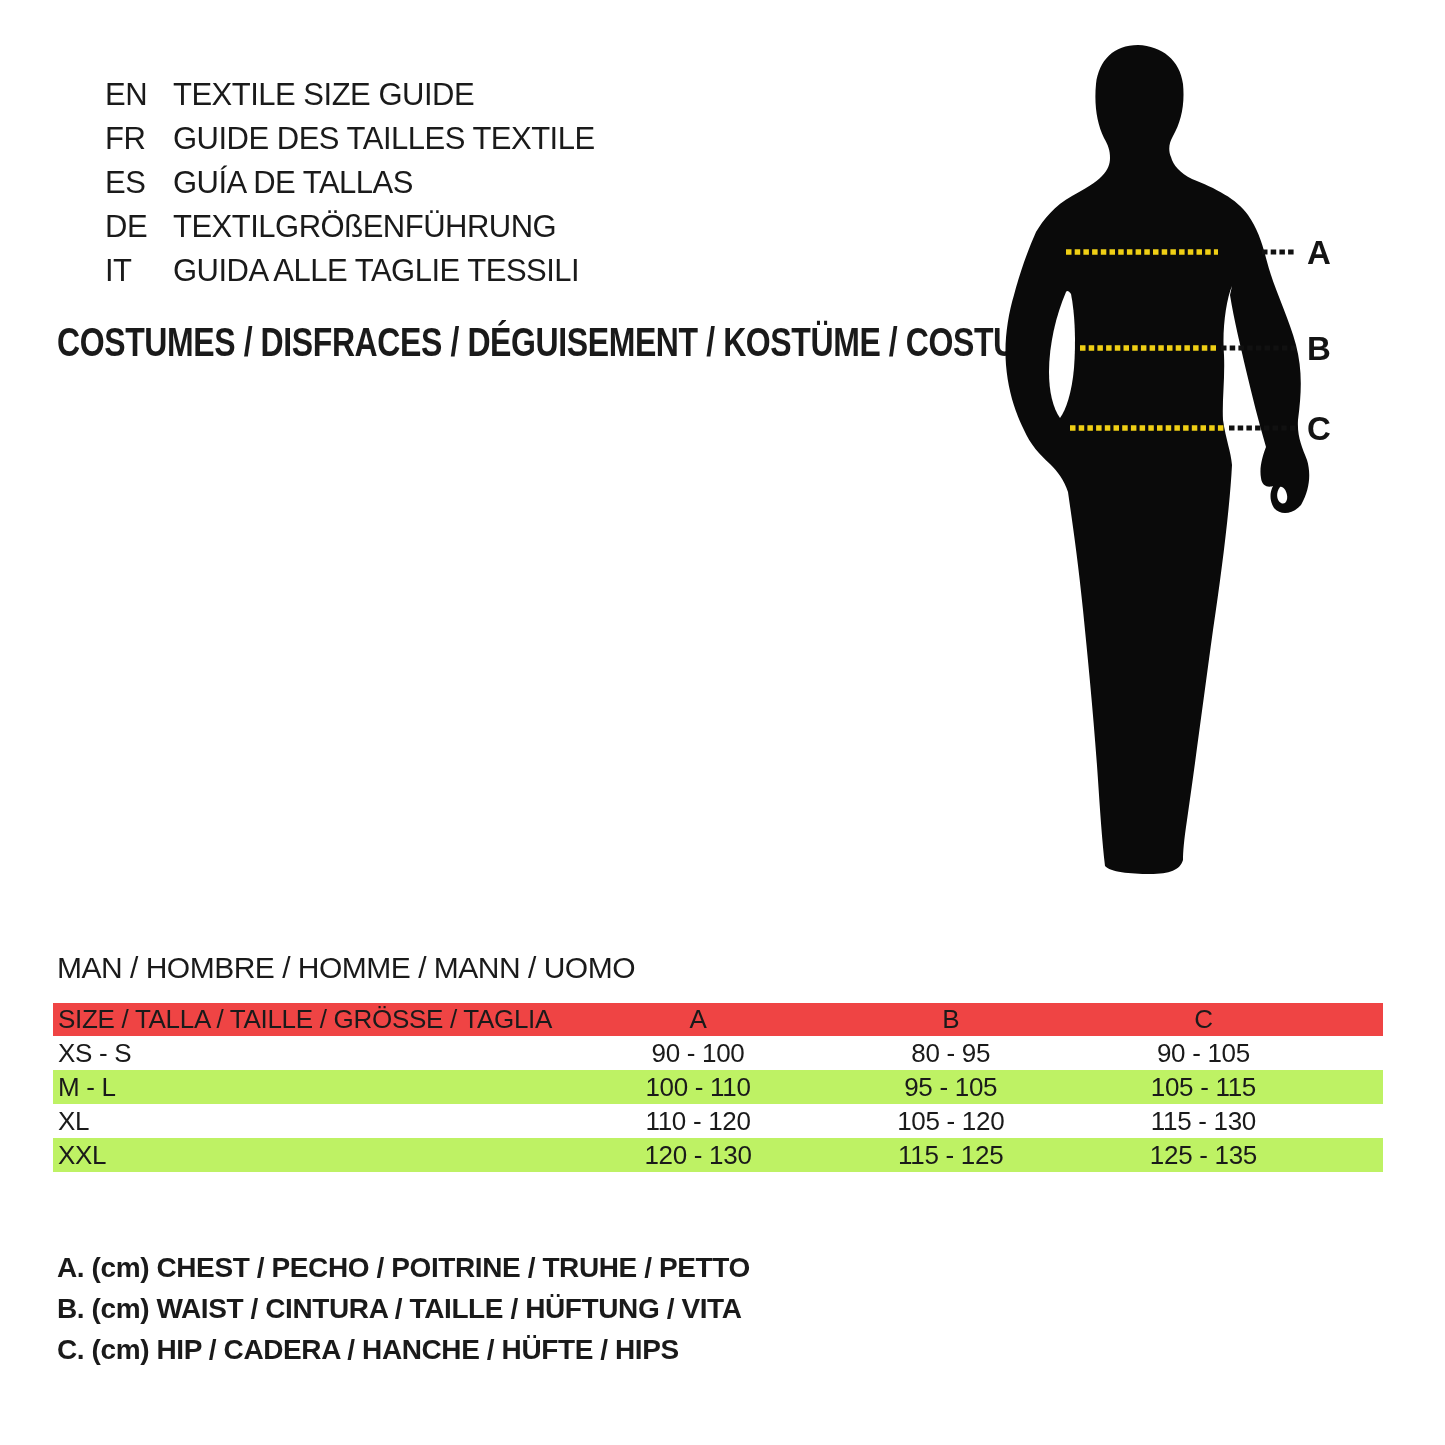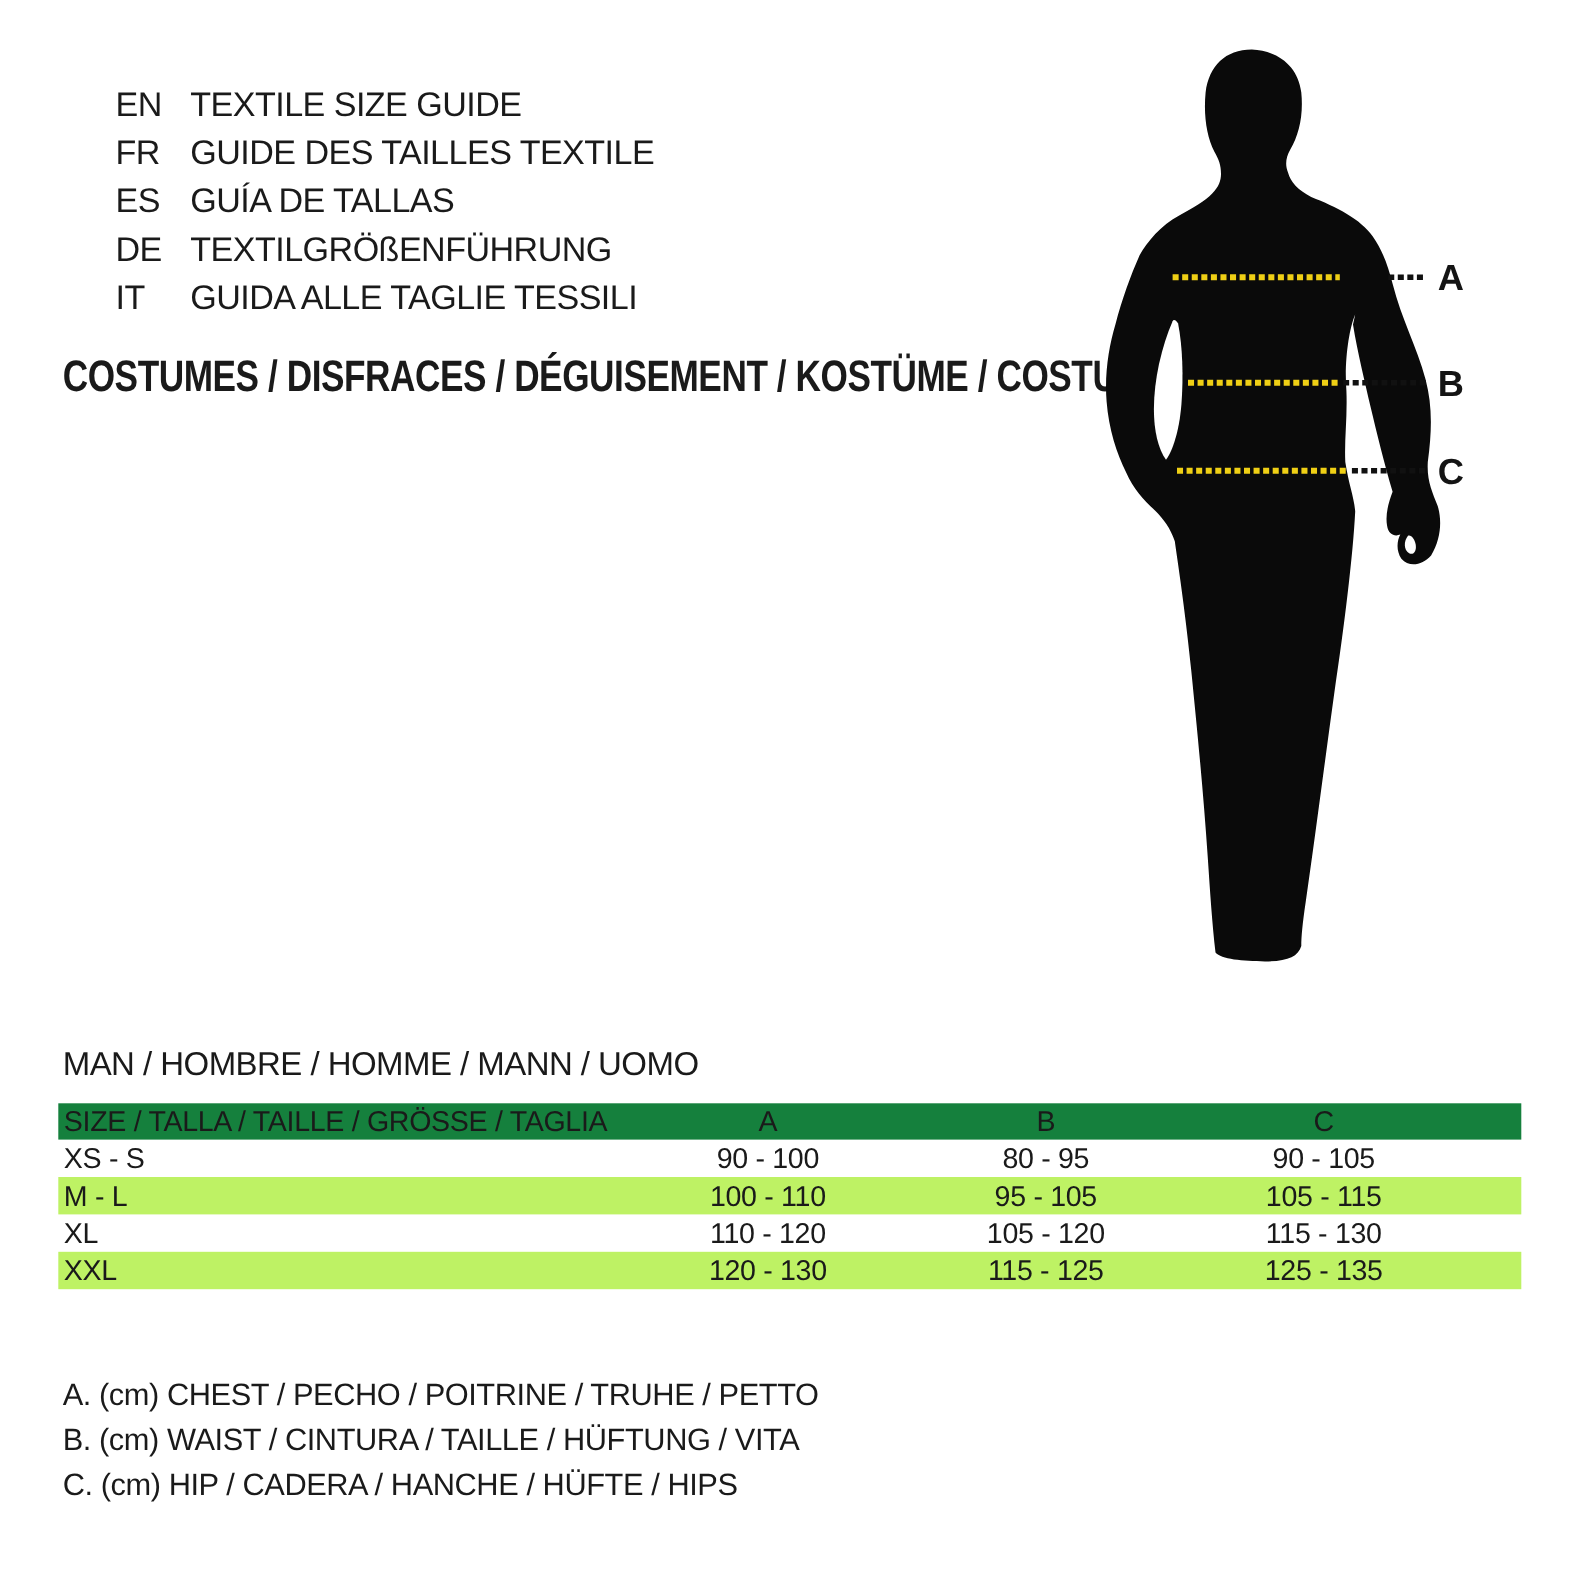--- a/index.html
+++ b/index.html
@@ -18,27 +18,27 @@
     transform:scaleX(0.80);transform-origin:0 50%;
   }
   
   .figure-svg{position:absolute;left:975px;top:35px;width:470px;height:850px;}
   .figure-svg text{font-family:"Liberation Sans","DejaVu Sans",sans-serif;font-weight:700;font-size:33px;fill:#141414;}
   
   .man-title{position:absolute;left:57px;top:946px;height:44px;line-height:44px;font-size:30px;font-weight:500;letter-spacing:-0.5px;}
   
   .size-table{position:absolute;left:53px;top:1003px;width:1330px;font-size:26px;letter-spacing:-0.3px;}
   .t-row{display:grid;grid-template-columns:39% 19% 19% 19%;align-items:center;height:34px;line-height:34px;}
-  .t-row.header{background:#15803d;height:33px;line-height:33px;font-weight:500;}
+  .t-row.header{background:#ef4444;height:33px;line-height:33px;font-weight:500;}
   .t-row.alt{background:#bef264;}
   .t-cell-label{padding-left:5px;text-align:left;}
   .t-cell{text-align:center;}
   
   .notes{position:absolute;left:57px;top:1247px;}
-  .note-row{height:41px;line-height:41px;font-size:28px;font-weight:400;letter-spacing:-0.4px;}
+  .note-row{height:41px;line-height:41px;font-size:28px;font-weight:700;letter-spacing:-0.4px;}
 </style>
 </head>
 <body>
 
 <div class="page">
 
   <div class="langs">
     <div class="lang-row">
       <span class="lang-code">EN</span>
       <span class="lang-label">TEXTILE SIZE GUIDE</span>

